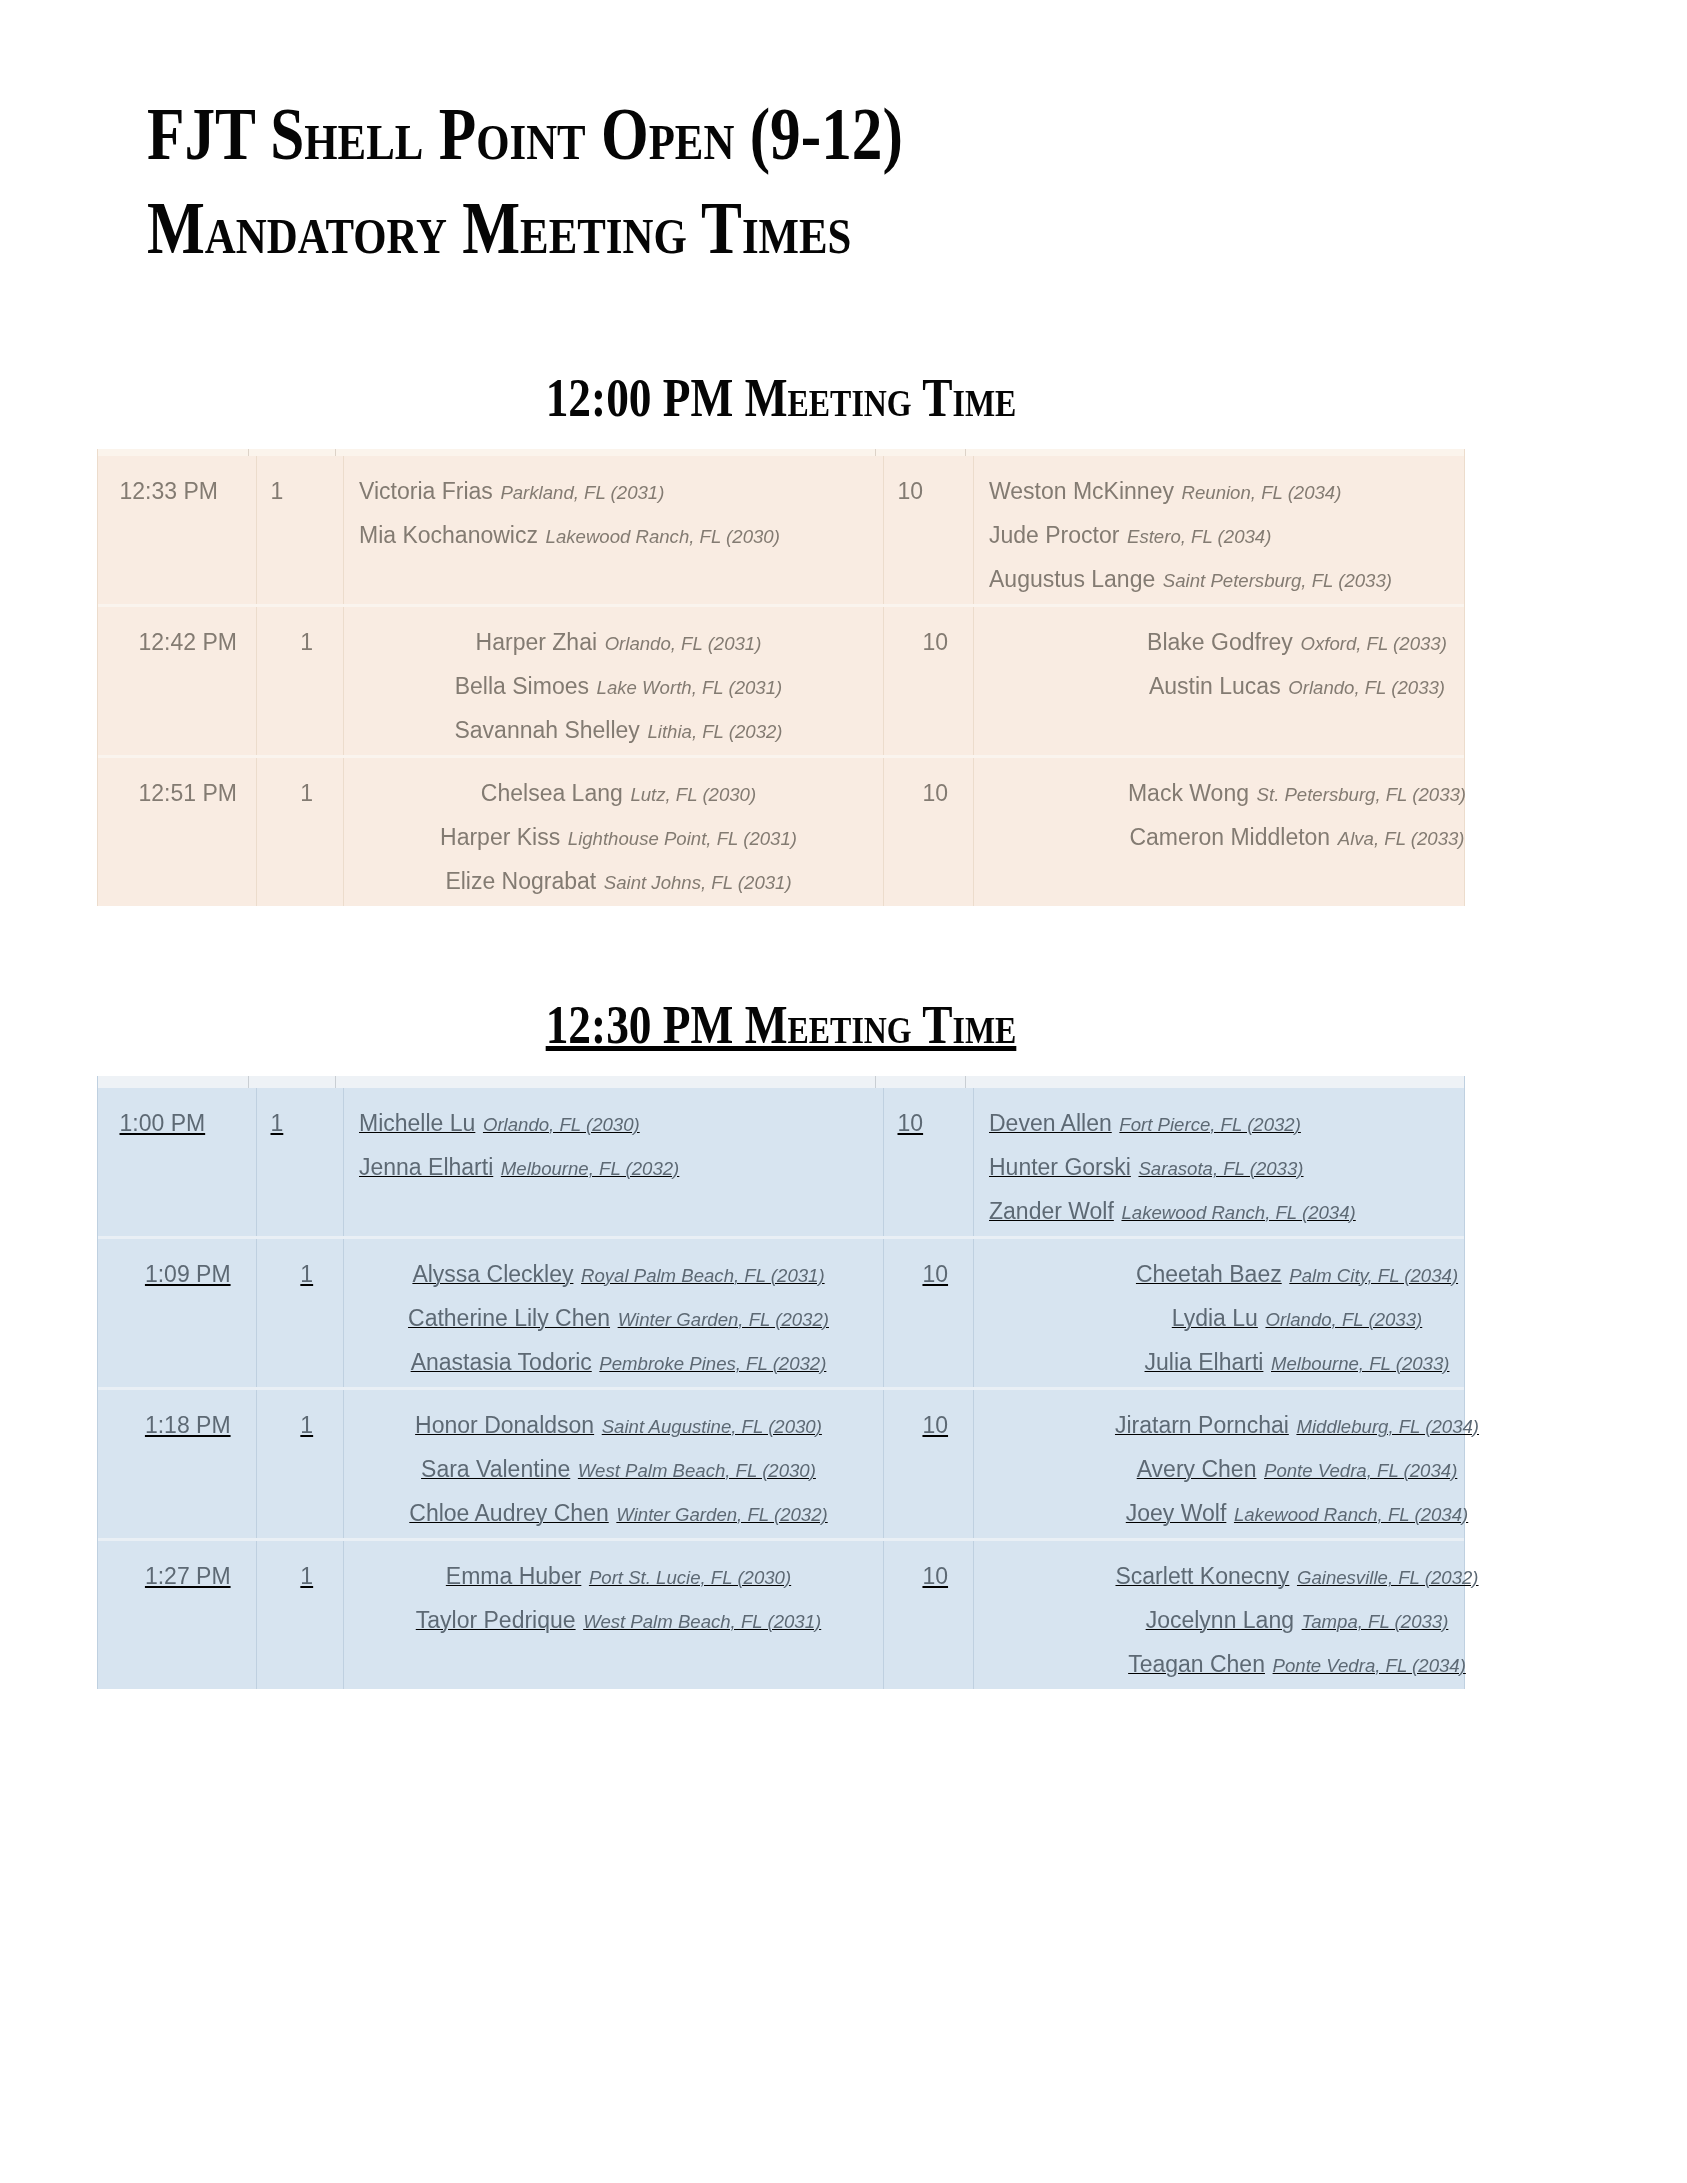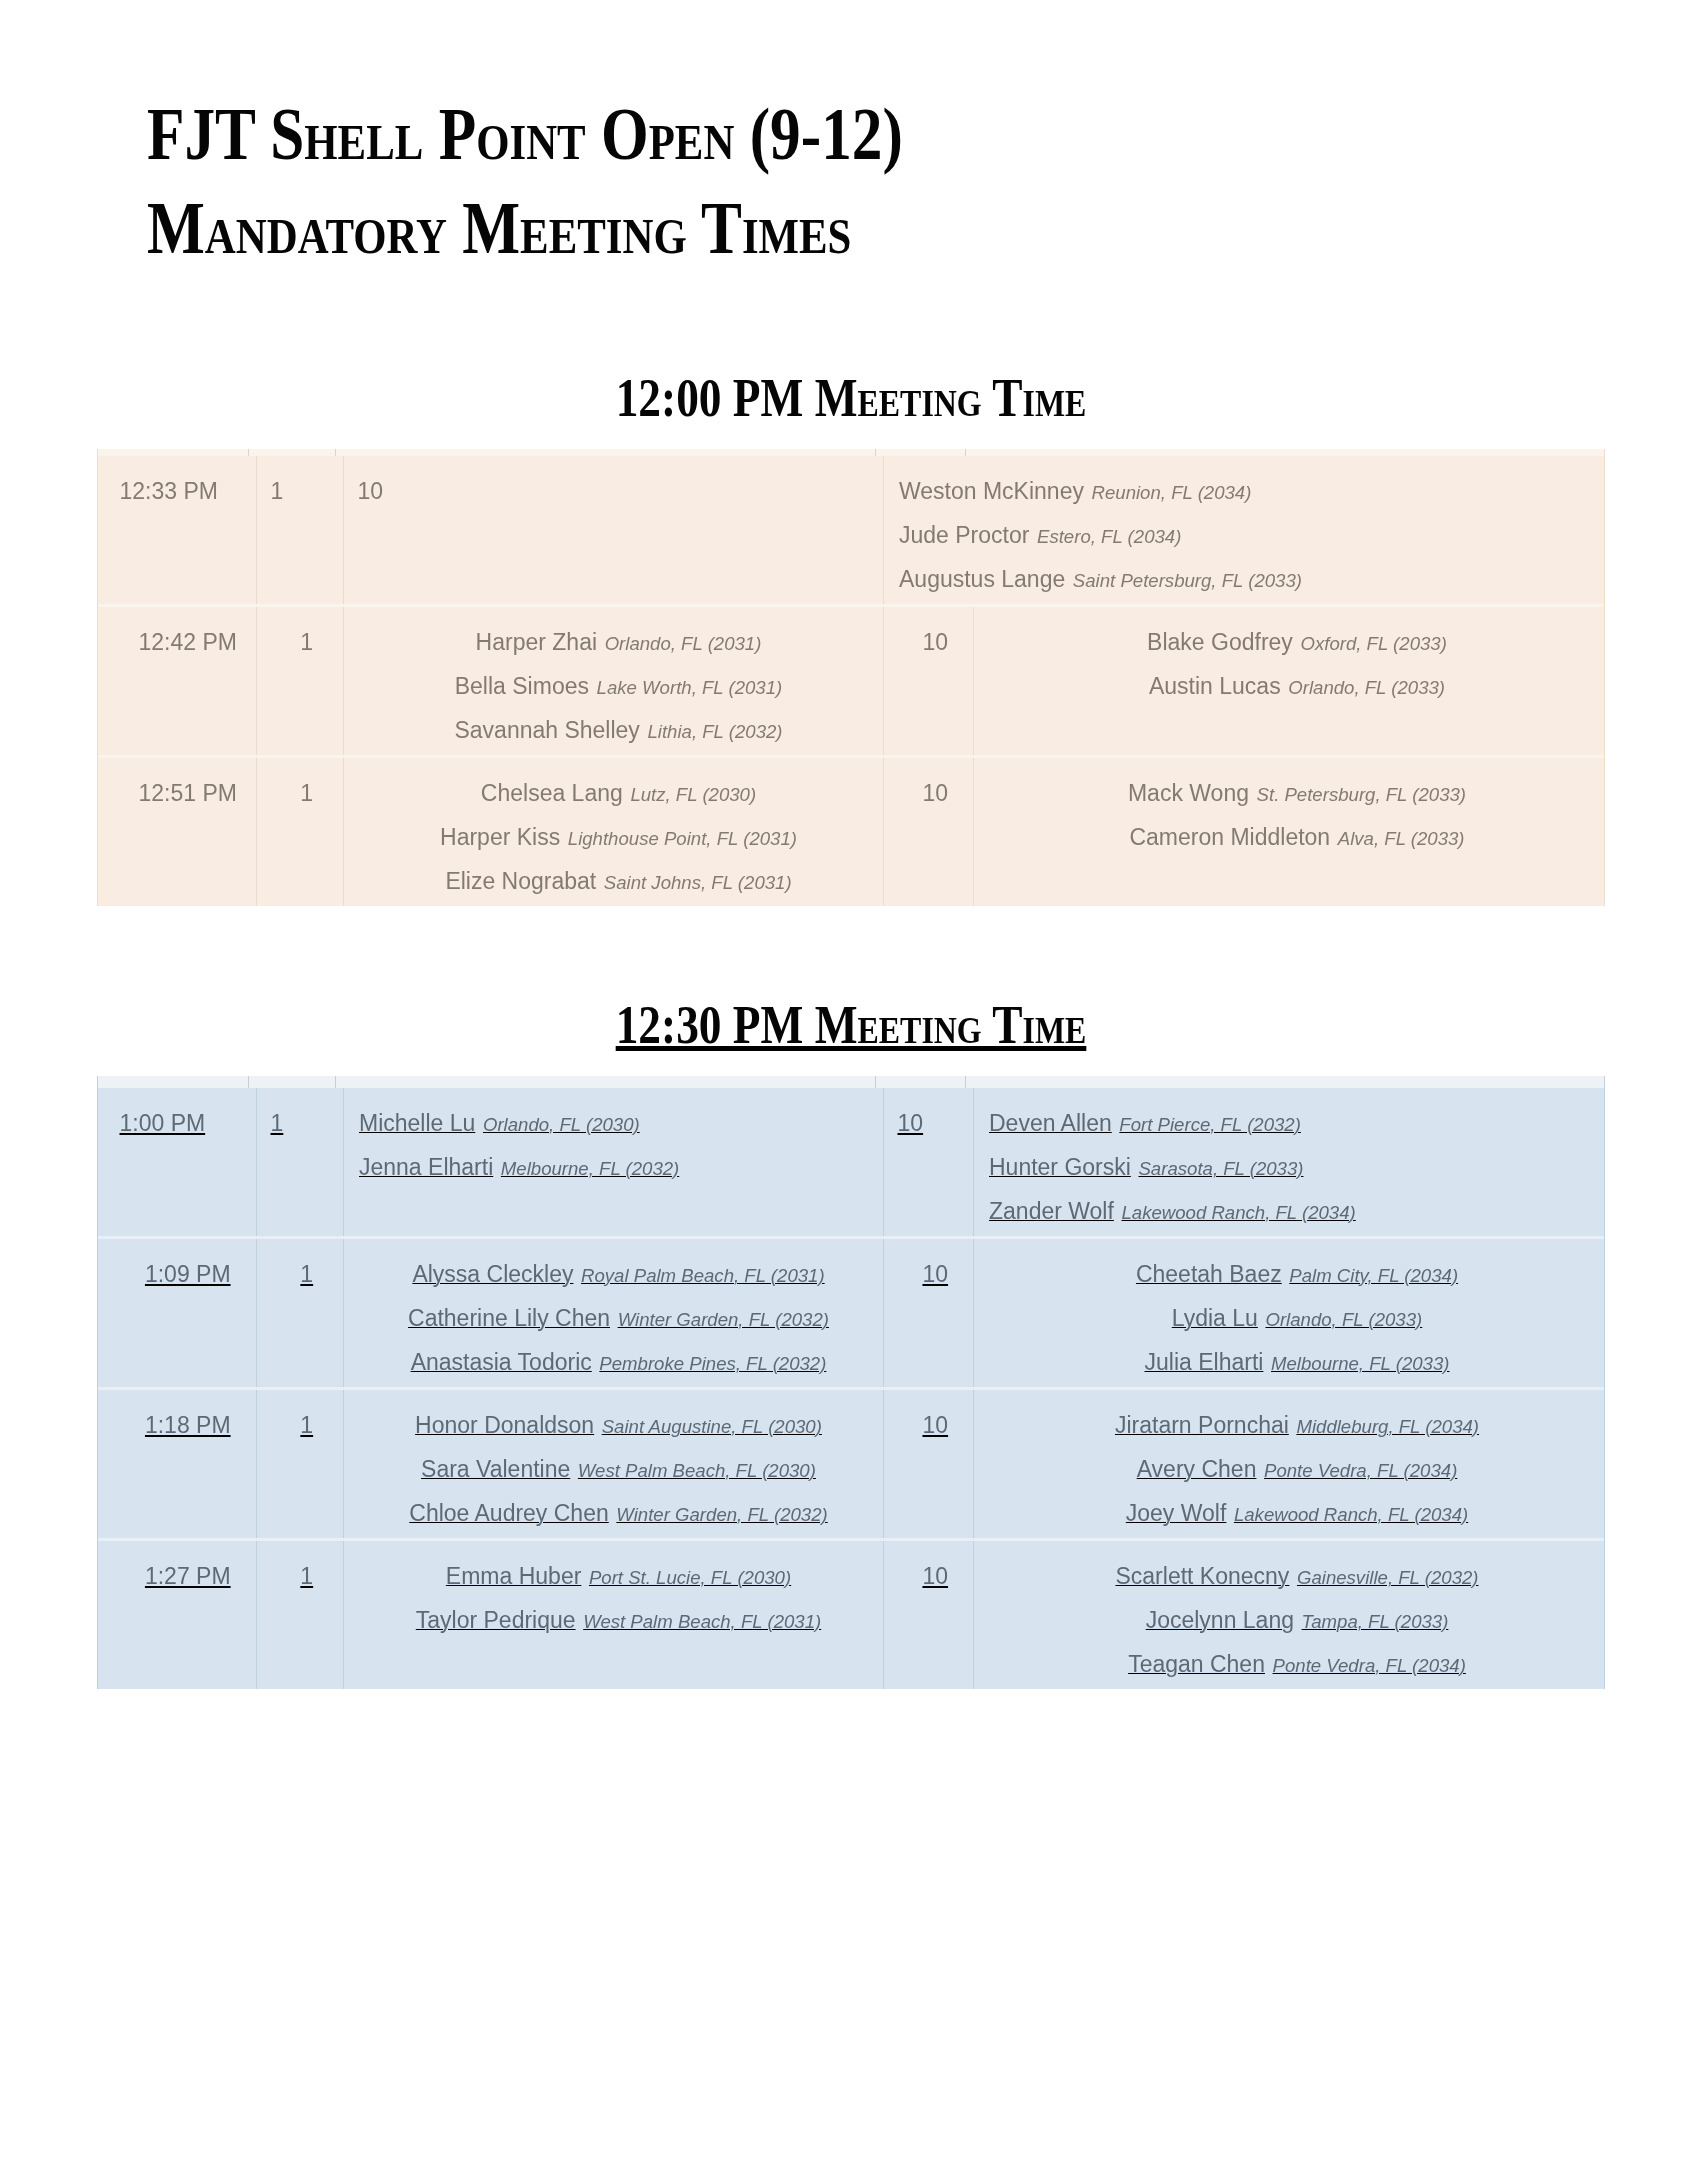--- a/index.html
+++ b/index.html
@@ -6,21 +6,21 @@
   .page{
     position:relative;width:1687px;height:2183px;background:#ffffff;overflow:hidden;
     font-family:"Liberation Sans",sans-serif;
   }
   .doc-title{position:absolute;top:76px;left:0;width:100%;margin:12px;text-align:left;}
   .title-line{
     display:block;font-family:"Liberation Serif",serif;font-weight:700;
     font-variant:small-caps;font-size:73px;line-height:94px;color:#050505;
     transform:scaleX(0.84);transform-origin:center;
   }
-  .meeting-section{position:absolute;left:97px;width:1508px;}
+  .meeting-section{position:absolute;left:97px;width:1368px;}
   .meeting-section:nth-of-type(1){top:368px;}
   .meeting-section:nth-of-type(2){top:995px;text-decoration:underline;}
   .section-heading{
     margin:0 0 20px;text-align:center;font-family:"Liberation Serif",serif;font-weight:700;
     font-variant:small-caps;font-size:54px;line-height:61px;color:#050505;
     transform:scaleX(0.84);transform-origin:center;
   }
   .meeting-table{
     border-left:1.7px solid var(--vline);border-right:1.7px solid var(--vline);
     box-sizing:border-box;width:100%;
@@ -60,20 +60,24 @@
         <div class="scell"></div>
         <div class="scell"></div>
         <div class="scell"></div>
         <div class="scell"></div>
         <div class="scell"></div>
       </div>
       <div class="rows">
             <div class="meeting-row">
     <div class="cell time-cell">12:33 PM</div>
     <div class="cell tee-cell">1</div>
+    <div class="cell players-cell">
+                <div class="player-line"><span class="player-name">Victoria Frias</span><span class="player-loc">Parkland, FL (2031)</span></div>
+                <div class="player-line"><span class="player-name">Mia Kochanowicz</span><span class="player-loc">Lakewood Ranch, FL (2030)</span></div>
+              </div>
     <div class="cell tee-cell">10</div>
     <div class="cell players-cell">
                 <div class="player-line"><span class="player-name">Weston McKinney</span><span class="player-loc">Reunion, FL (2034)</span></div>
                 <div class="player-line"><span class="player-name">Jude Proctor</span><span class="player-loc">Estero, FL (2034)</span></div>
                 <div class="player-line"><span class="player-name">Augustus Lange</span><span class="player-loc">Saint Petersburg, FL (2033)</span></div>
               </div>
   </div>
             <div class="meeting-row">
     <div class="cell time-cell">12:42 PM</div>
     <div class="cell tee-cell">1</div>

